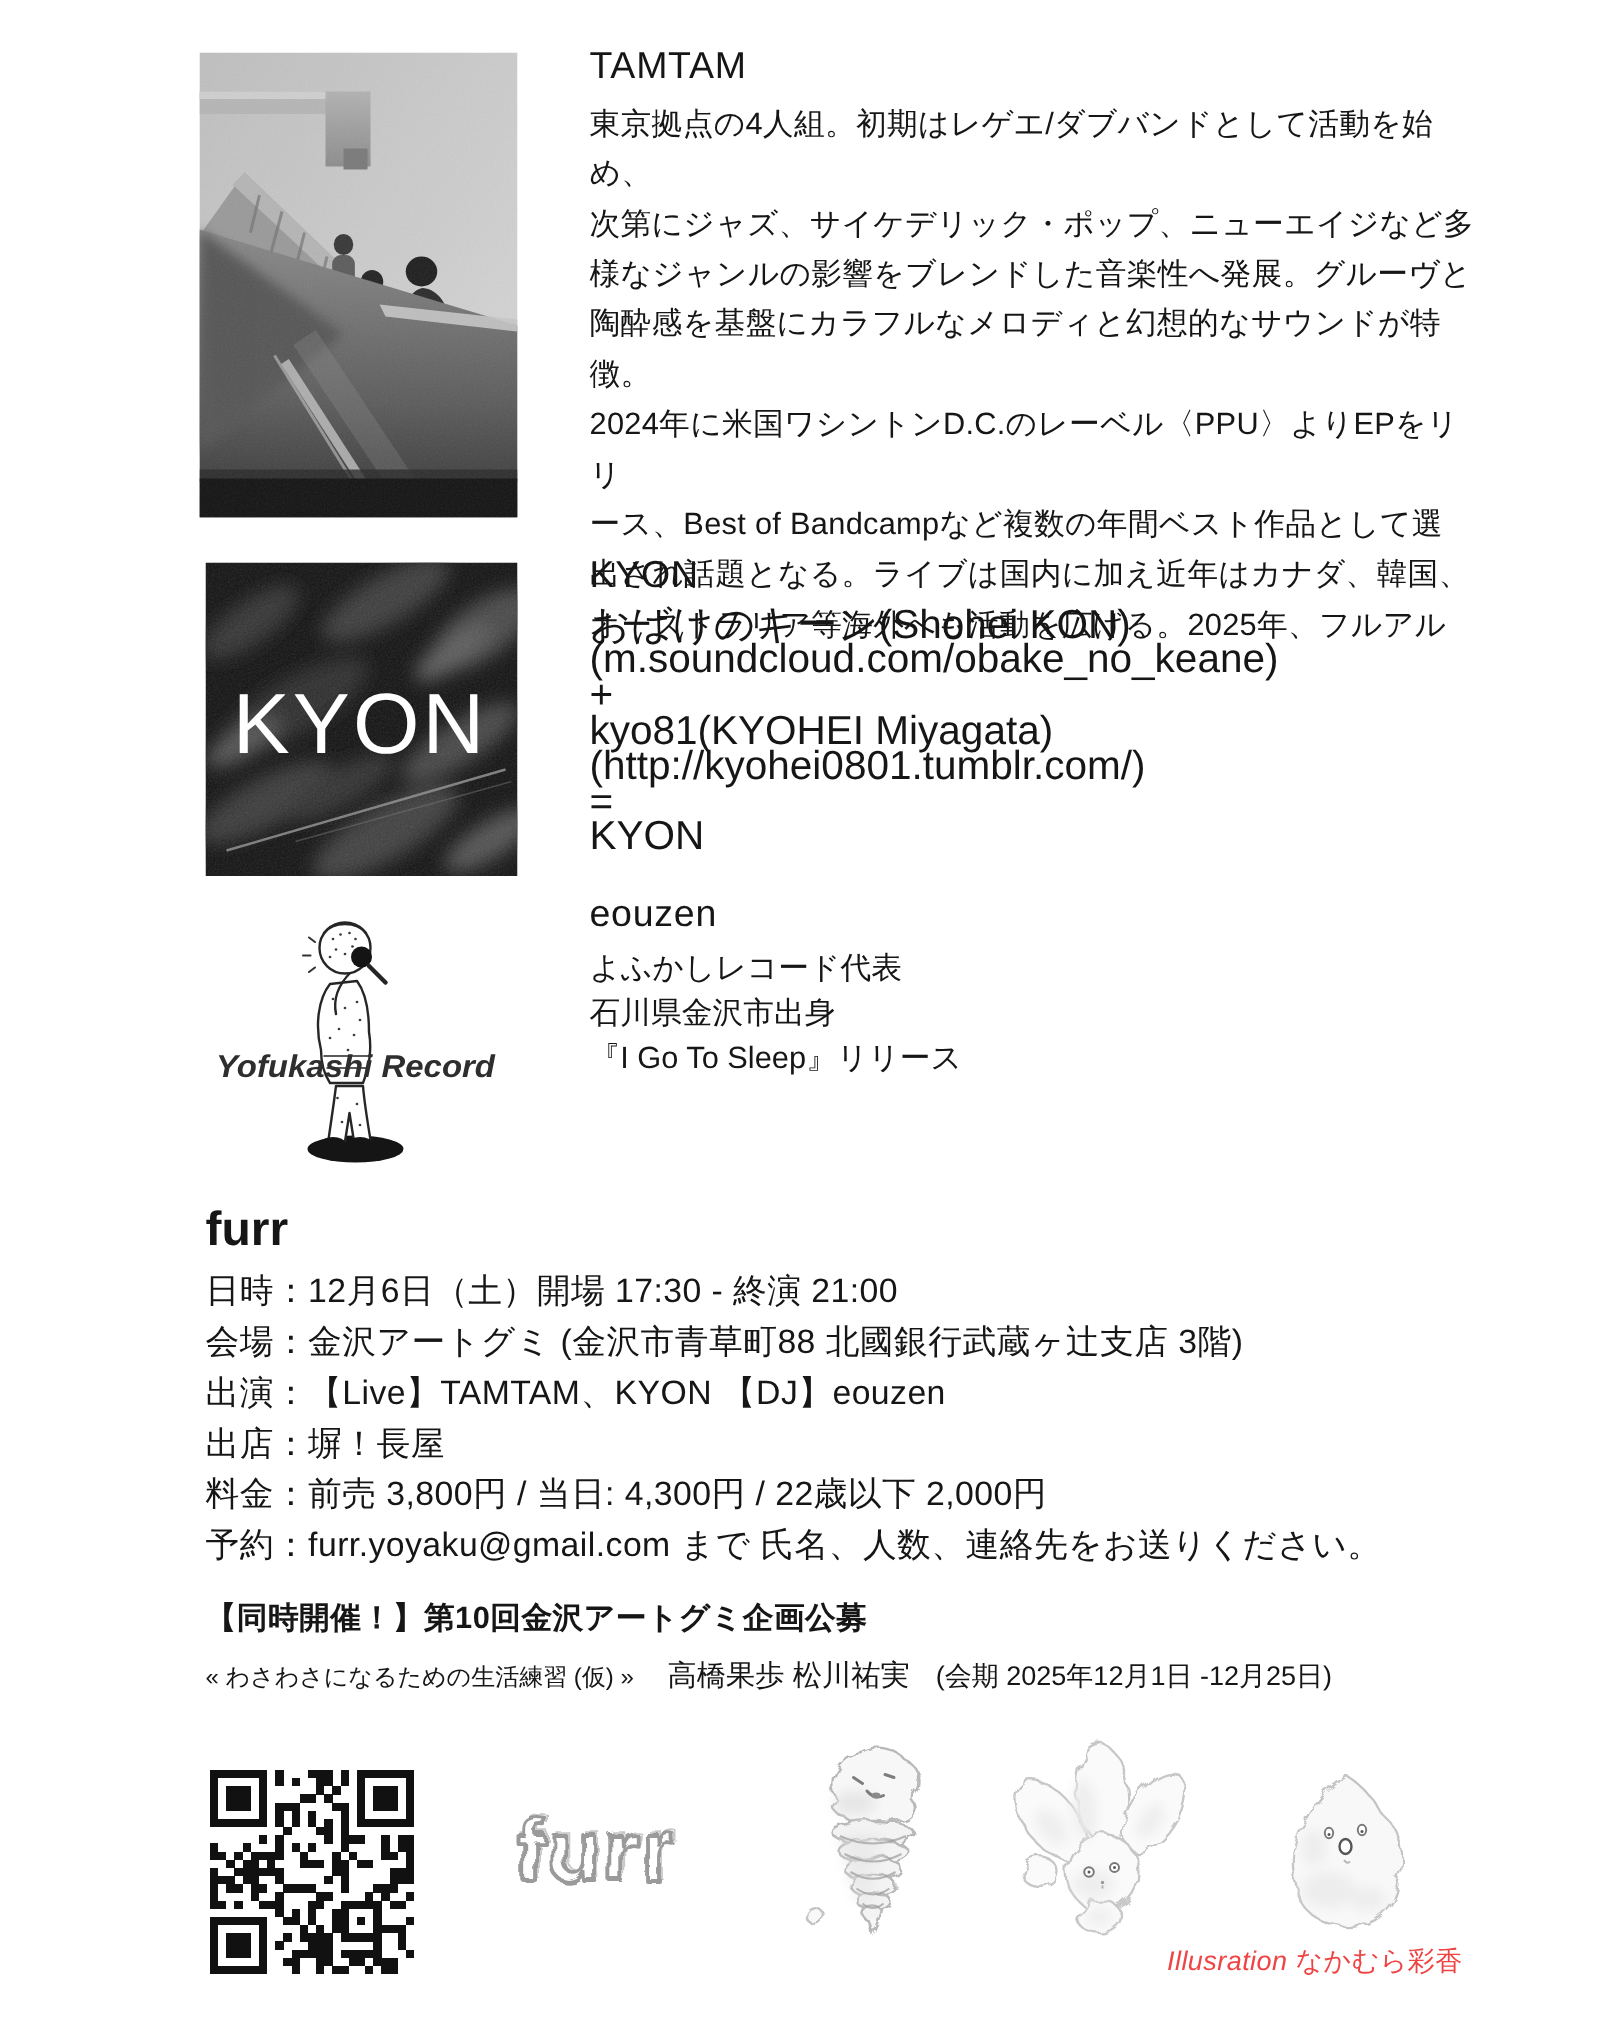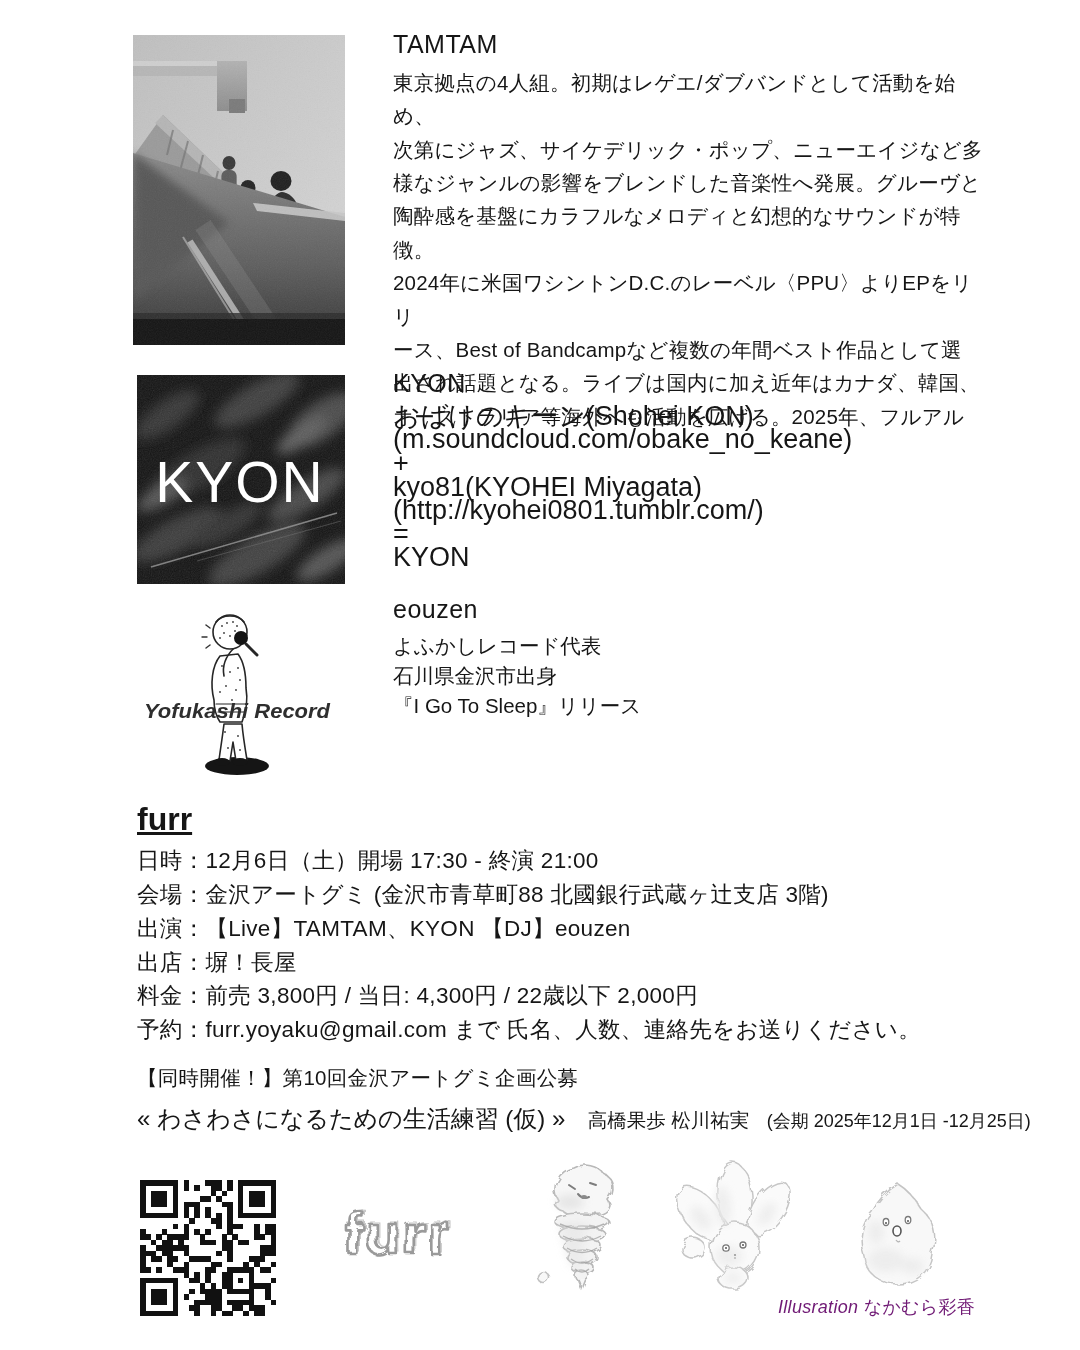--- a/index.html
+++ b/index.html
@@ -7,32 +7,32 @@
           font-family:"Liberation Sans","DejaVu Sans",sans-serif;color:#161616;}
   .abs{position:absolute;}
 
   
   .artist-name{font-size:25px;font-weight:normal;letter-spacing:.5px;margin:0 0 7px 0;line-height:1.15;}
   .bio-large div{font-size:20.5px;line-height:33.4px;letter-spacing:.2px;}
   .bio-small div{font-size:27px;line-height:23.6px;}
   .bio-med   div{font-size:20.5px;line-height:30px;}
 
   
-  .event-title{font-size:32px;font-weight:bold;margin:0 0 7px 0;line-height:1.1;text-decoration:underline;}
+  .event-title{font-size:32px;font-weight:bold;margin:0 0 7px 0;line-height:1.1;}
   .event-lines div{font-size:22.5px;line-height:33.8px;letter-spacing:.3px;}
 
   
-  .announce-line1{font-size:20.5px;font-weight:400;letter-spacing:.3px;}
+  .announce-line1{font-size:20.5px;font-weight:700;letter-spacing:.3px;}
   .announce-line2{margin-top:11px;white-space:nowrap;}
-  .exhib-title{font-size:24px;}
+  .exhib-title{font-size:16px;}
   .exhib-artists{font-size:19.5px;font-weight:400;margin-left:18px;}
   .exhib-period{font-size:18px;margin-left:13px;}
 
   
-  #credit{font-size:18px;color:#701a75;letter-spacing:.3px;}
+  #credit{font-size:18px;color:#ef4444;letter-spacing:.3px;}
   .credit-en{font-style:italic;}
 
   svg{display:block;}
   .defs-holder{position:absolute;width:0;height:0;overflow:hidden;}
 </style>
 </head>
 <body>
 
 <svg class="defs-holder" aria-hidden="true">
   <defs>

